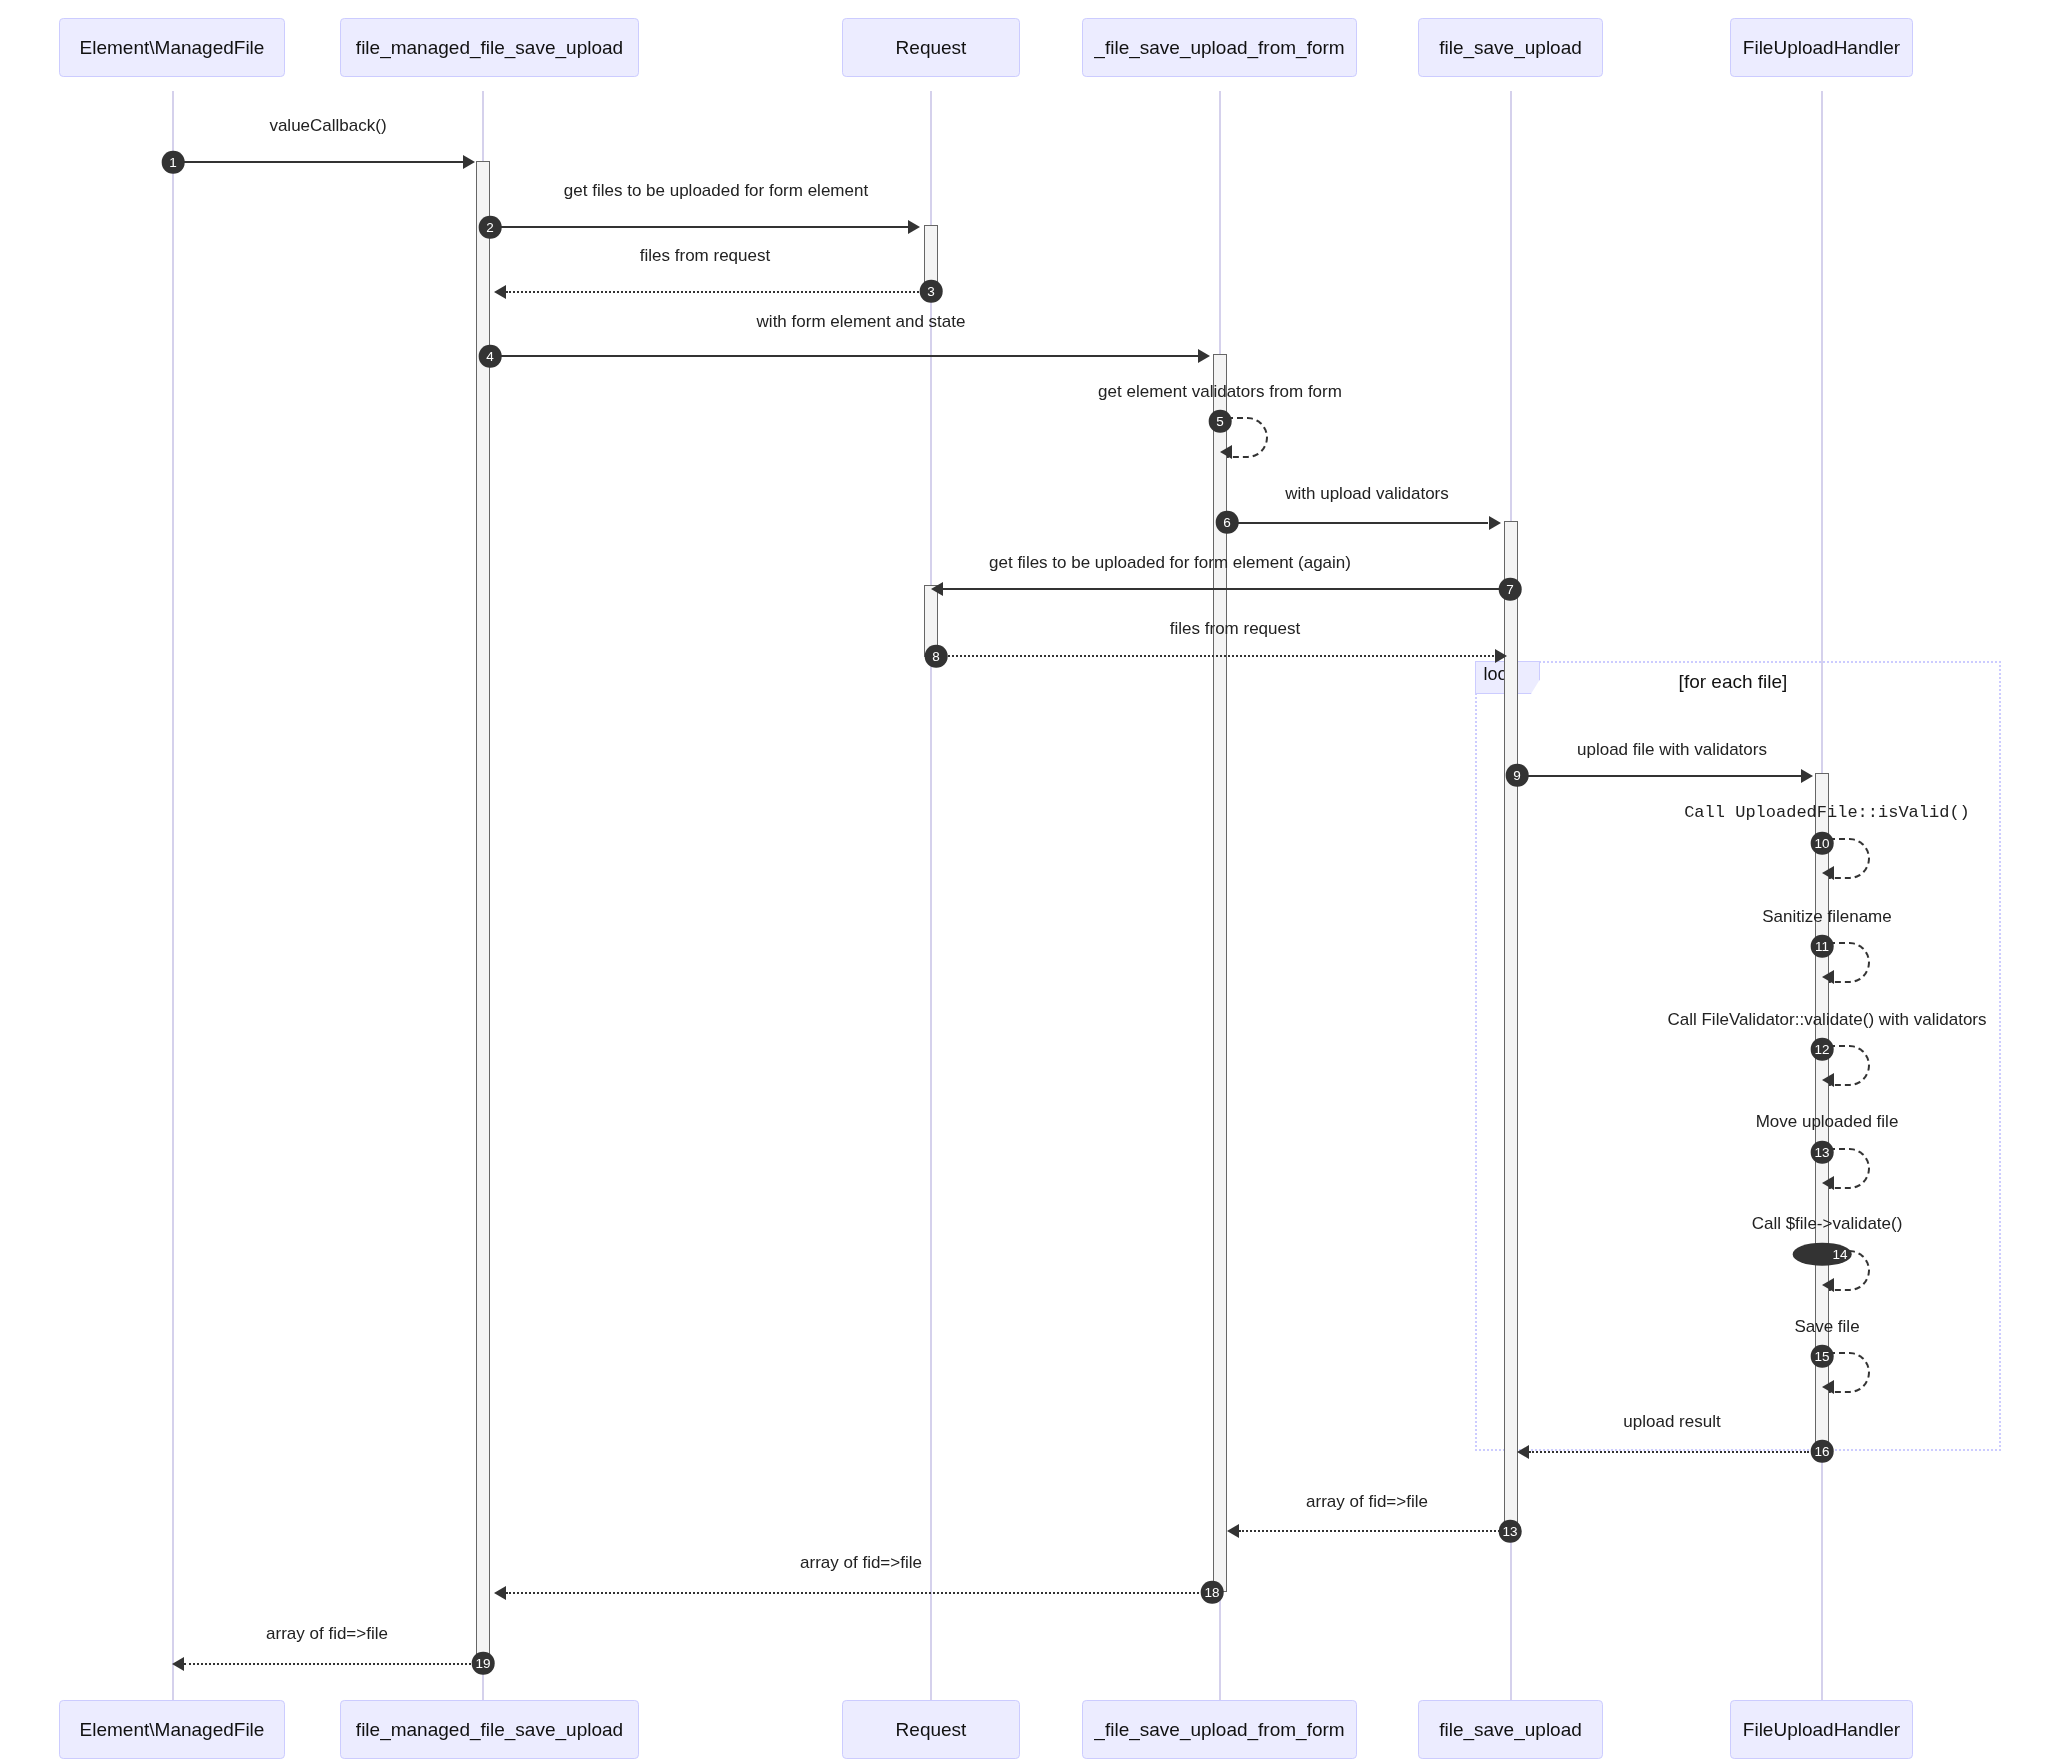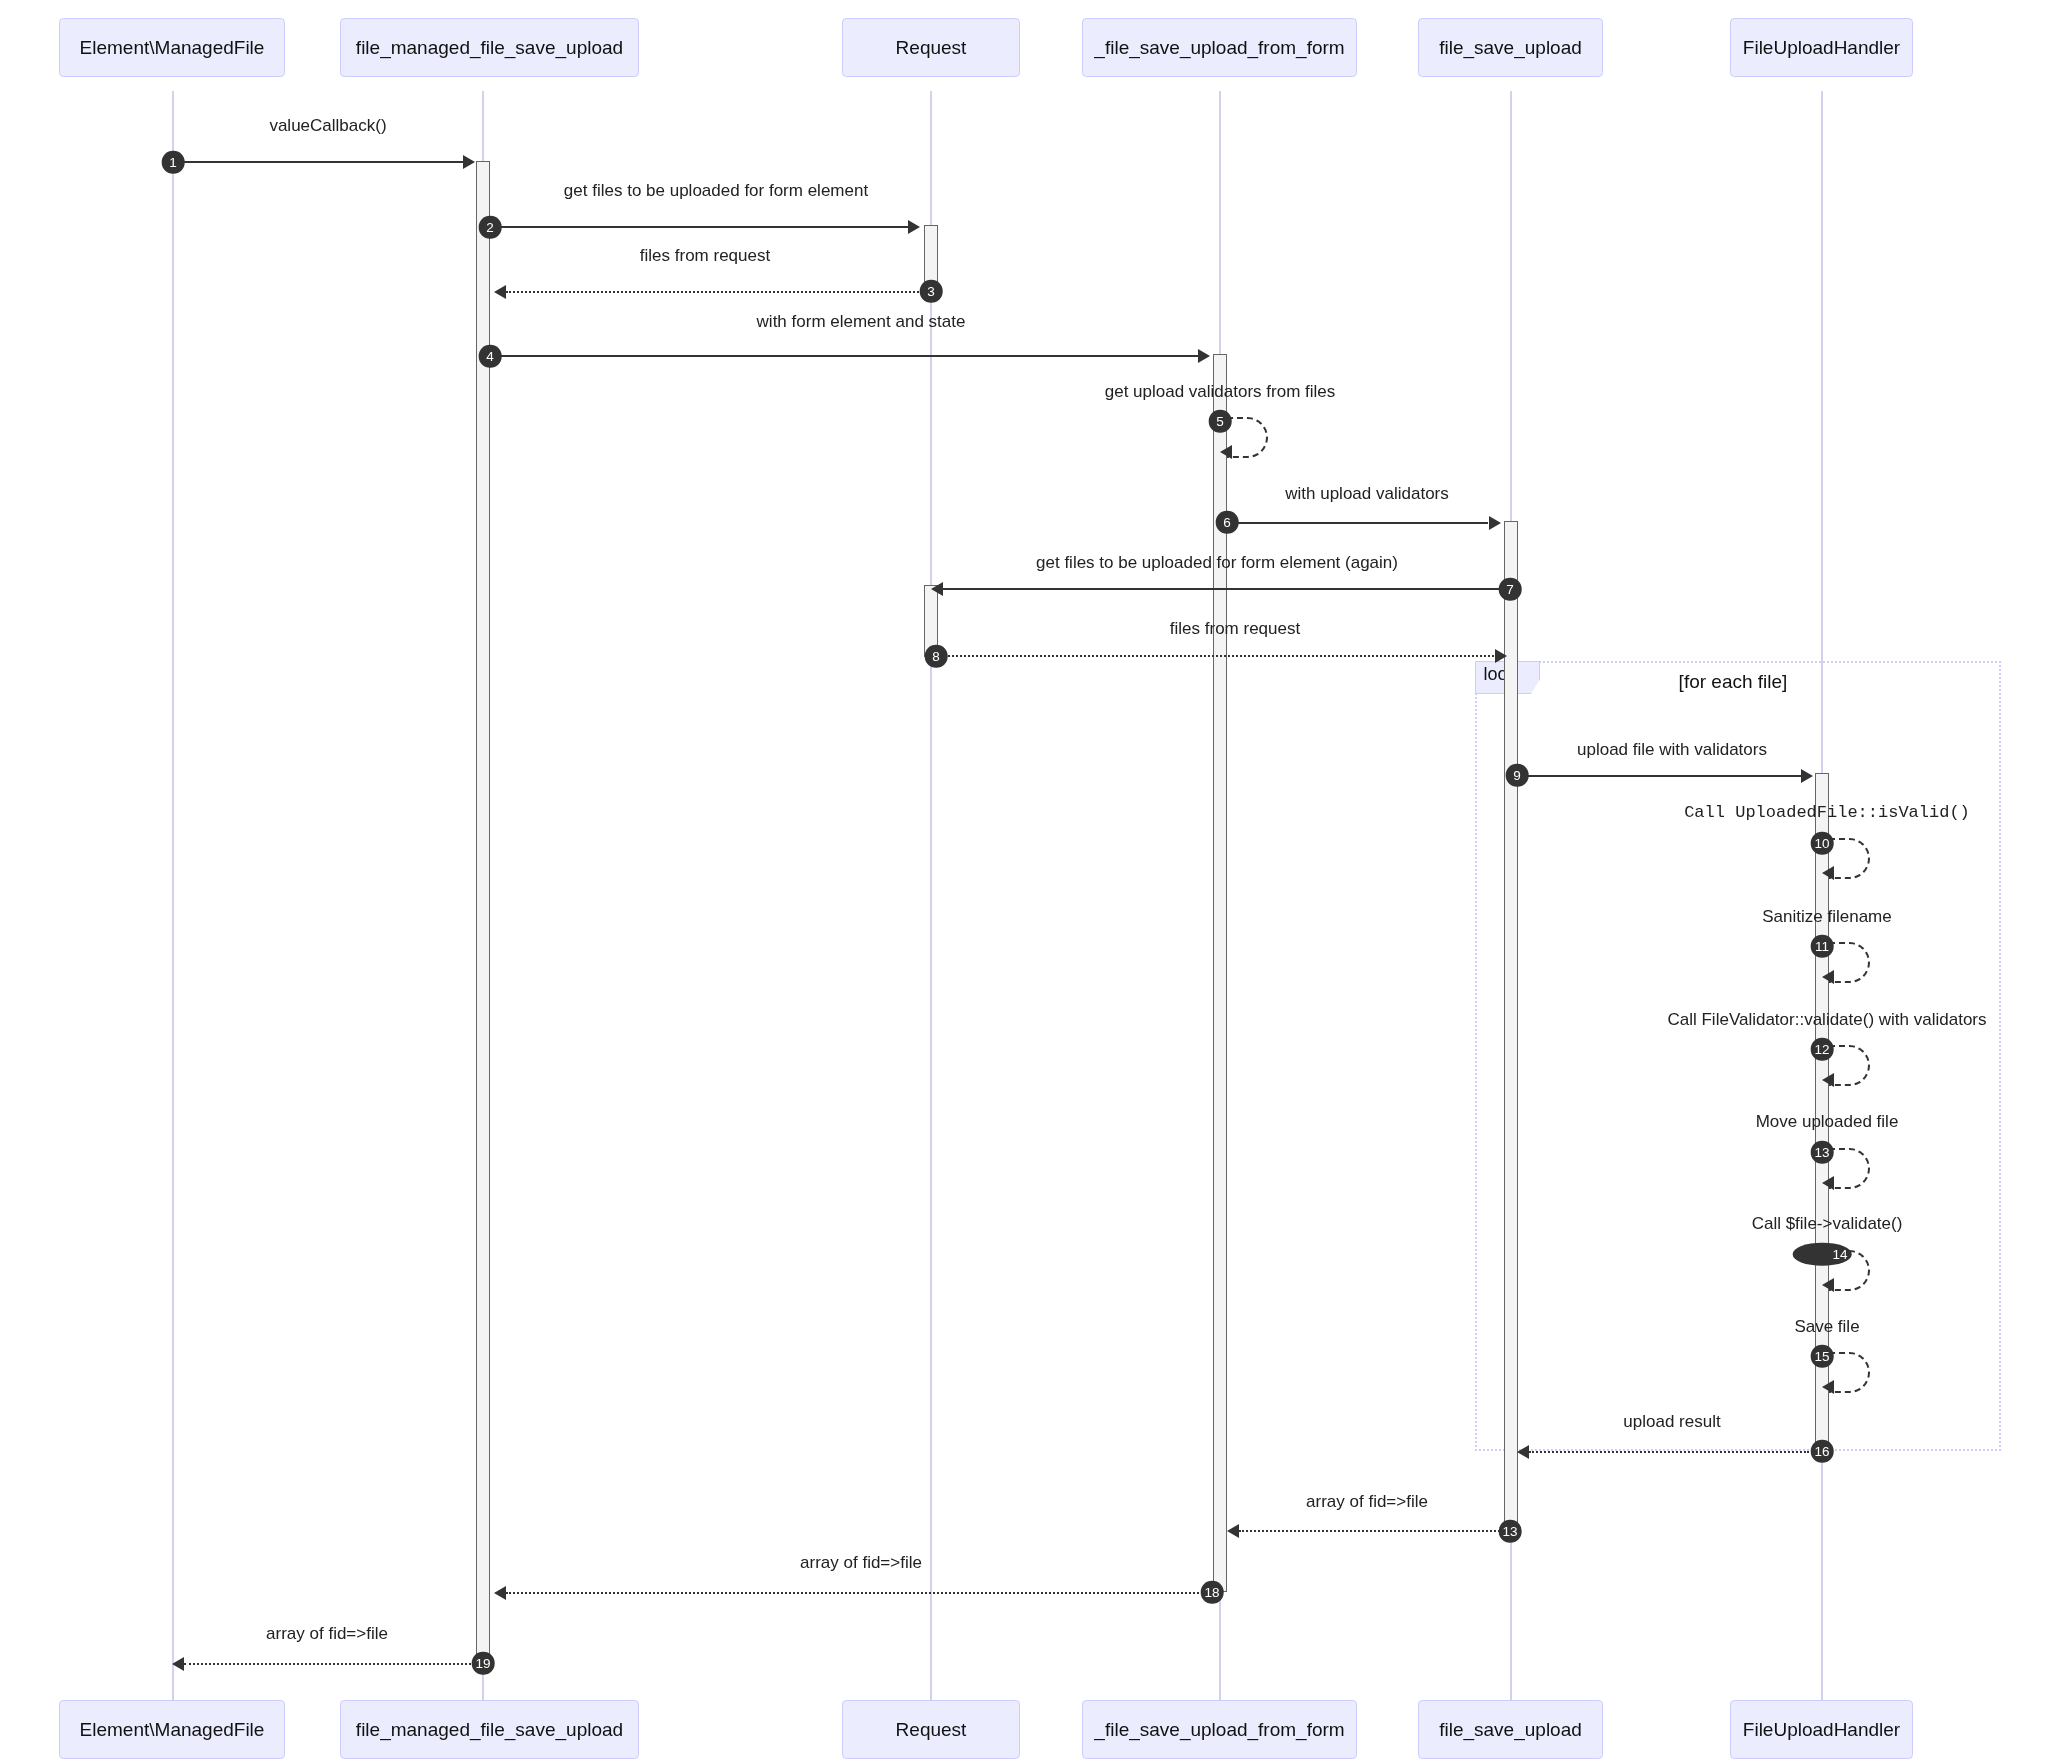--- a/index.html
+++ b/index.html
@@ -201,38 +201,38 @@
   <div class="msg-label" style="left:861px;top:312px;">
     <span>with form element and state</span>
   </div>
   <div class="msg-line" style="left:483px;top:355px;width:715px;"></div>
   <div class="arrow-head right" style="left:1198px;top:349px;"></div>
   <div class="seq-num" style="left:490px;top:356px;">
     <span>4</span>
   </div>
 
   <div class="msg-label" style="left:1220px;top:382px;">
-    <span>get upload validators from files</span>
+    <span>get element validators from form</span>
   </div>
   <div class="self-loop" style="left:1227px;top:417px;"></div>
   <div class="arrow-head left" style="left:1220px;top:445px;"></div>
   <div class="seq-num" style="left:1220px;top:421px;">
     <span>5</span>
   </div>
 
   <div class="msg-label" style="left:1367px;top:484px;">
     <span>with upload validators</span>
   </div>
   <div class="msg-line" style="left:1227px;top:522px;width:261px;"></div>
   <div class="arrow-head right" style="left:1489px;top:516px;"></div>
   <div class="seq-num" style="left:1227px;top:522px;">
     <span>6</span>
   </div>
 
-  <div class="msg-label" style="left:1217px;top:553px;">
+  <div class="msg-label" style="left:1170px;top:553px;">
     <span>get files to be uploaded for form element (again)</span>
   </div>
   <div class="msg-line" style="left:943px;top:588px;width:563px;"></div>
   <div class="arrow-head left" style="left:931px;top:582px;"></div>
   <div class="seq-num" style="left:1510px;top:589px;">
     <span>7</span>
   </div>
 
   <div class="msg-label" style="left:1235px;top:619px;">
     <span>files from request</span>

